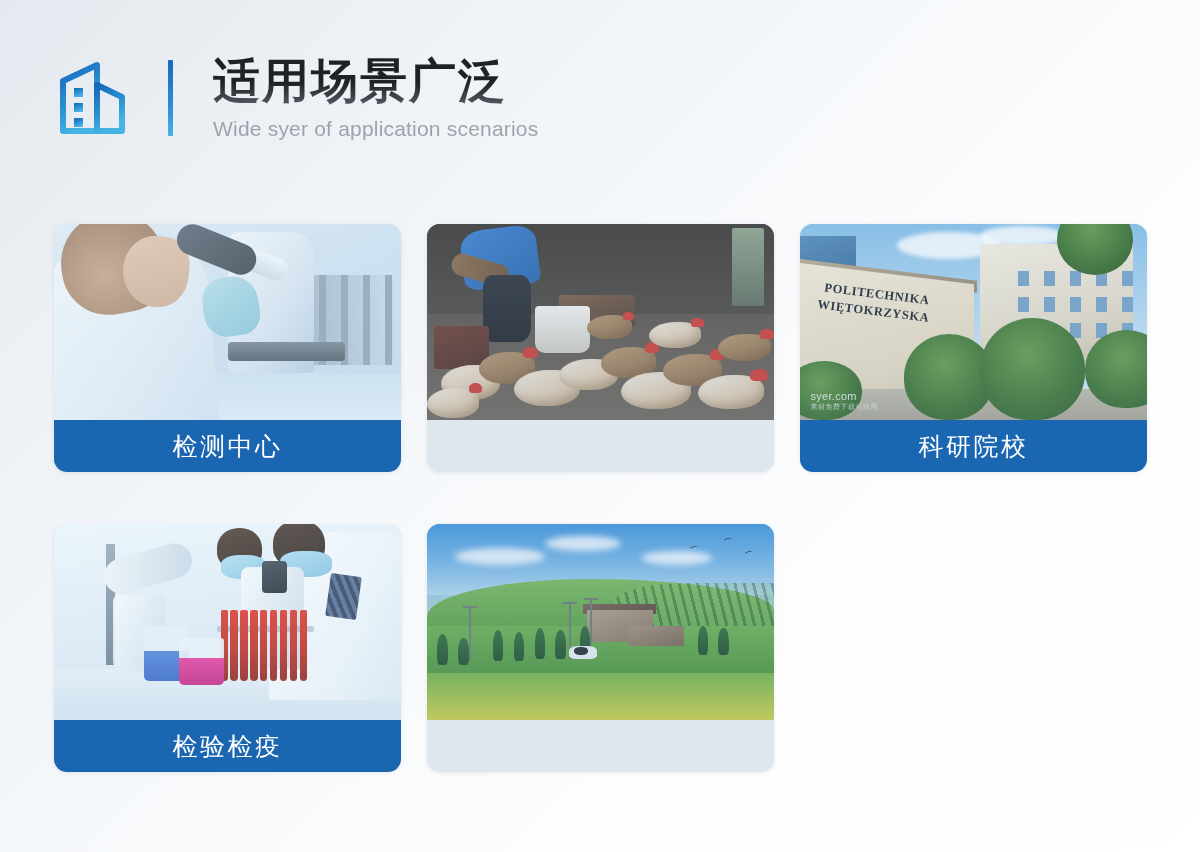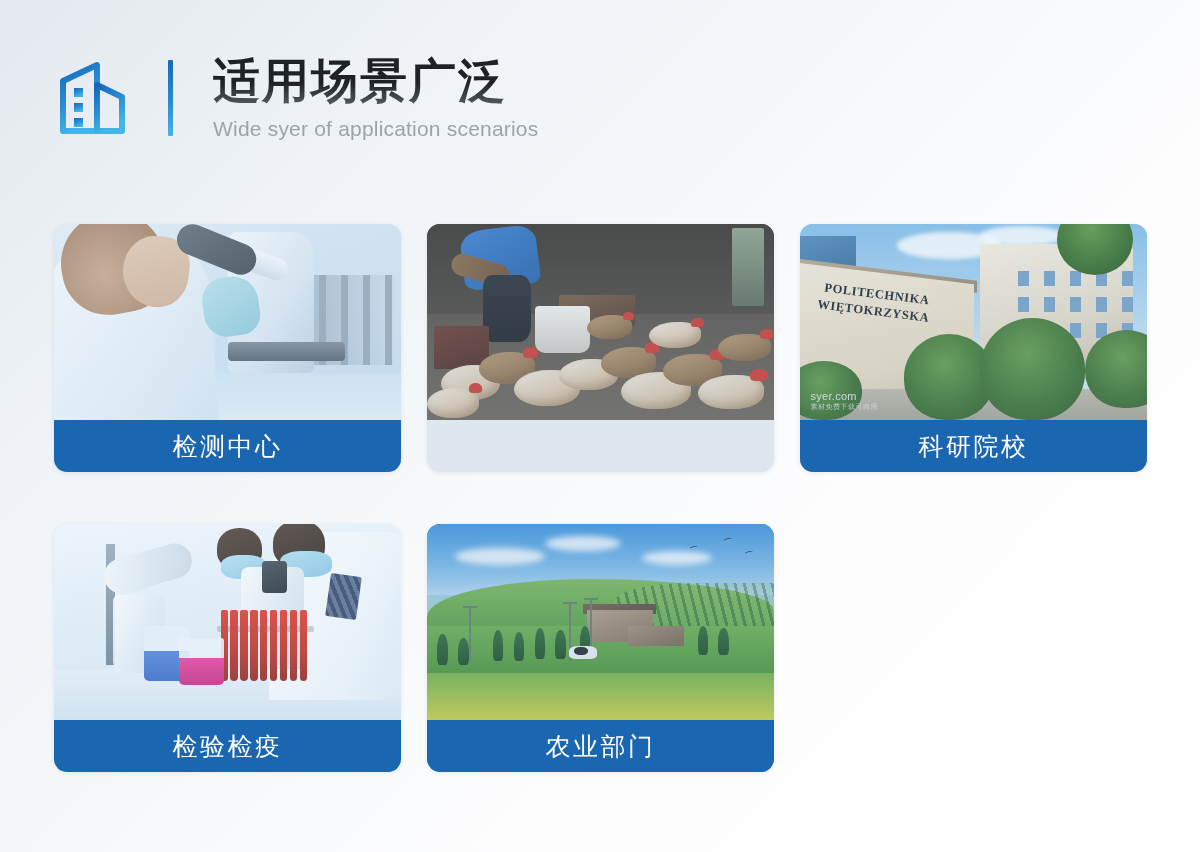--- a/index.html
+++ b/index.html
@@ -450,18 +450,15 @@
         <div class="cyp" style="left:44%; top:52%; width:3%; height:15%;"></div>
         <div class="cyp" style="left:78%; top:52%; width:3%; height:15%;"></div>
         <div class="cyp" style="left:84%; top:53%; width:3%; height:14%;"></div>
         <div class="pole" style="left:12%; top:42%; height:28%;"></div>
         <div class="pole" style="left:41%; top:40%; height:30%;"></div>
         <div class="pole" style="left:47%; top:38%; height:26%;"></div>
         <div class="cow"></div>
       </div>
       <div class="tint" style="background:linear-gradient(180deg,rgba(120,170,215,0.22),rgba(110,160,210,0.24));"></div>
     </div>
-    <div class="card-footer">
-      <span class="card-footer-label">农业部门</span>
-    </div>
   </div>
 
 </div>
 
 </body></html>

